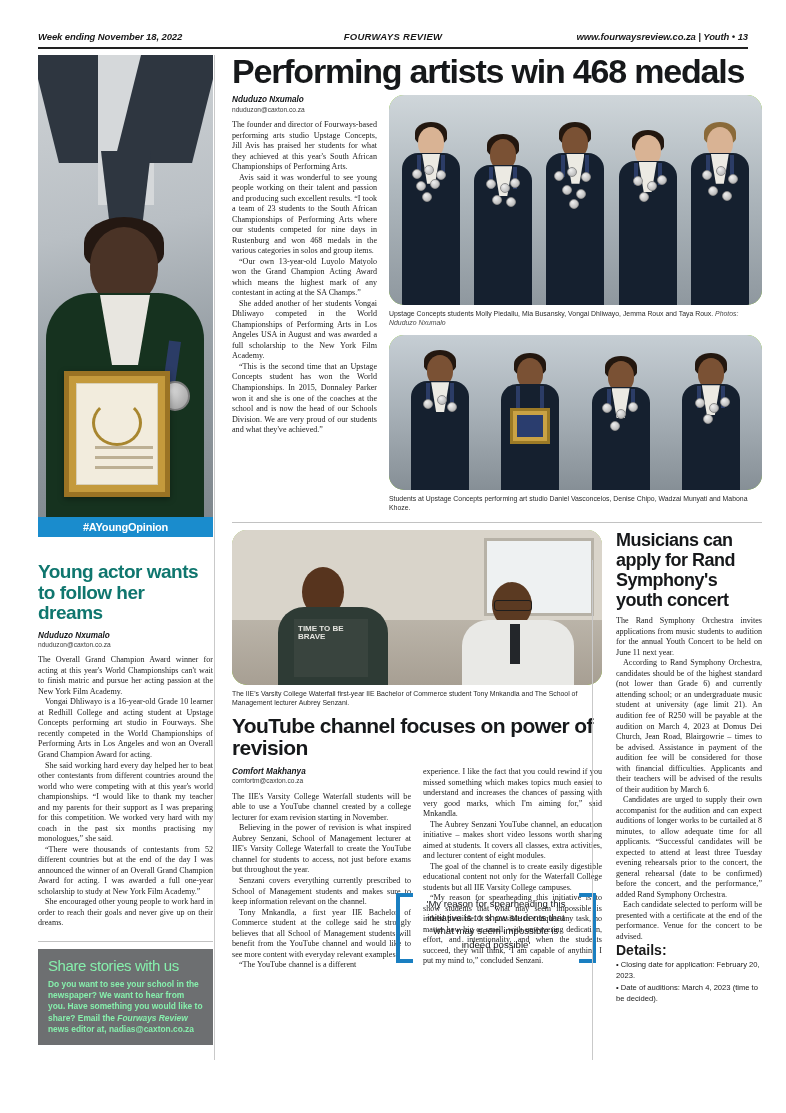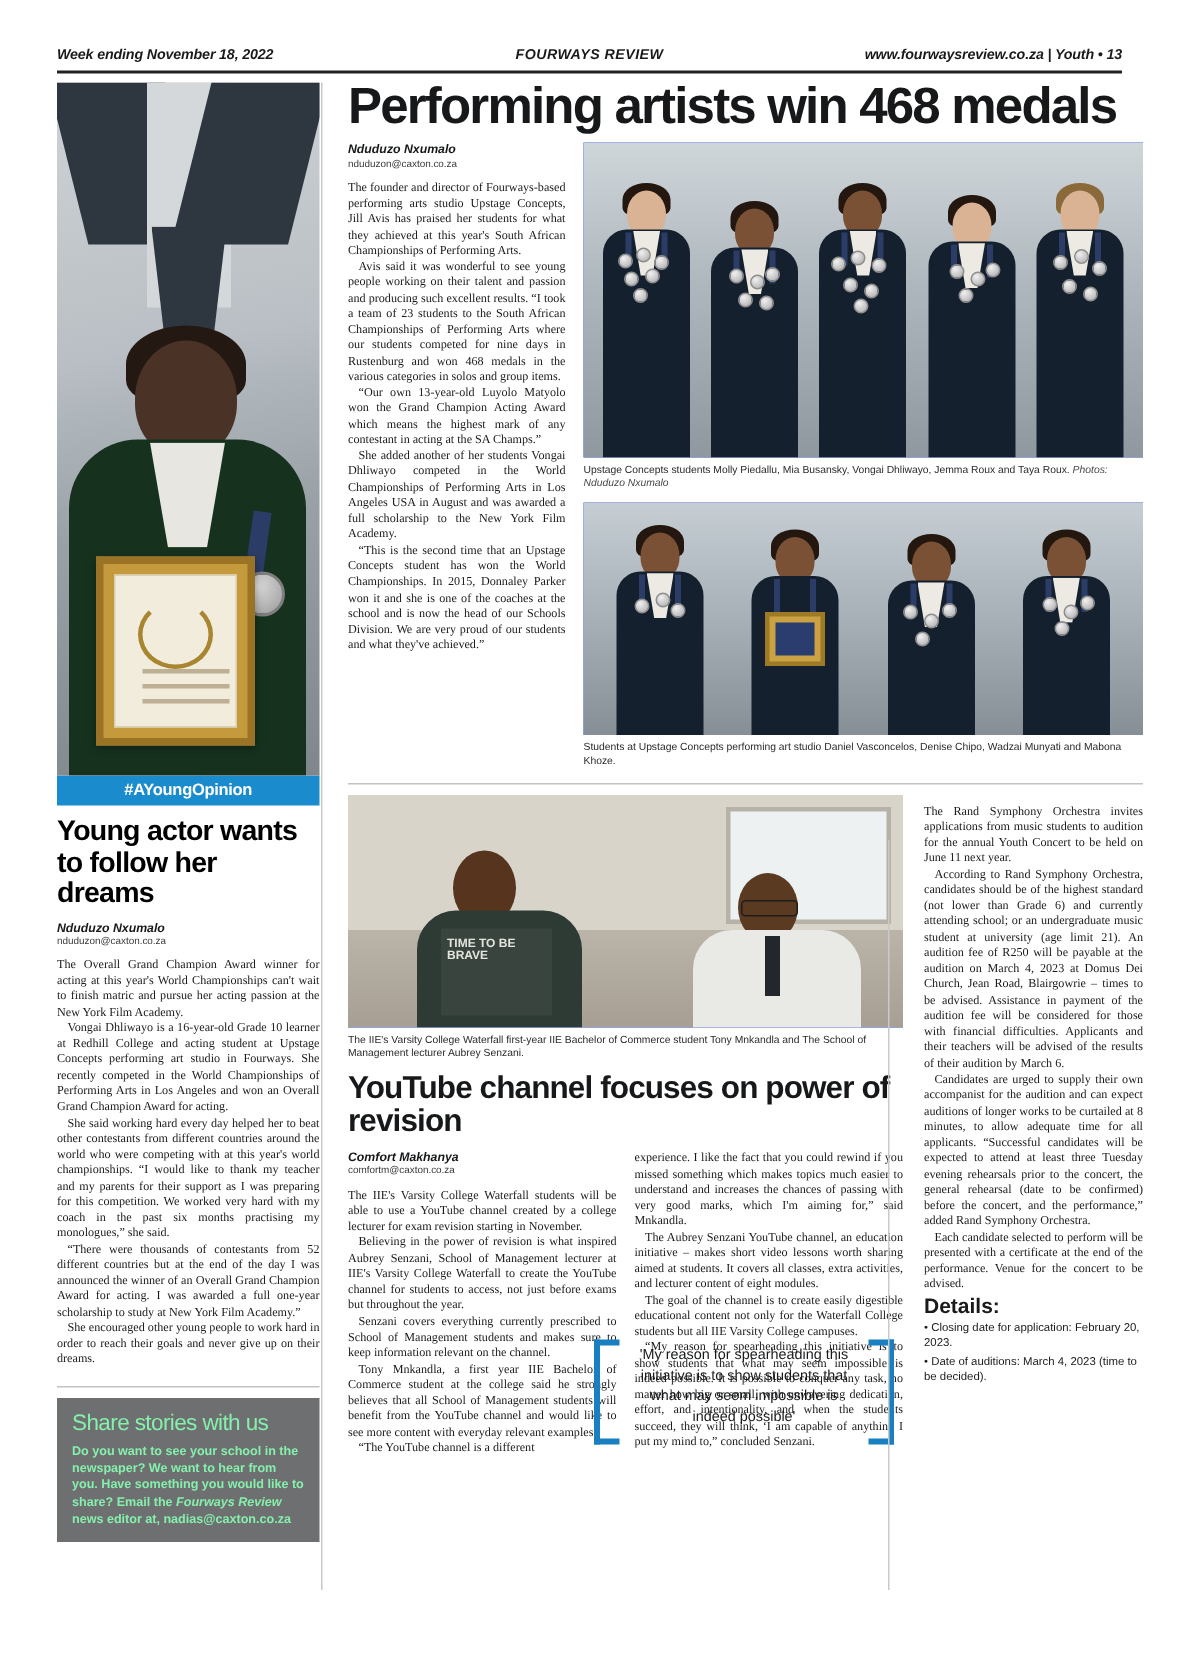--- a/index.html
+++ b/index.html
@@ -203,22 +203,22 @@
     letter-spacing: -1.2px;
     color: #16181a;
     margin: 0 0 8px 0;
   }
   .hl-lg {
     font-family: "Liberation Sans", sans-serif;
     font-weight: bold;
     font-size: 19px;
     line-height: 1.08;
     letter-spacing: -0.5px;
-    color: #000000;
-    margin: 8px 0 7px 0;
+    color: #0f766e;
+    margin: 25px 0 7px 0;
   }
   .hl-md {
     font-family: "Liberation Sans", sans-serif;
     font-weight: bold;
     font-size: 17px;
     line-height: 1.1;
     letter-spacing: -0.5px;
     color: #16181a;
     margin: 0 0 6px 0;
   }
@@ -258,21 +258,22 @@
     color: #1a1a1a;
     hyphens: auto;
   }
   .body p { margin: 0; text-indent: 0; }
   .body p + p { text-indent: 7px; }
 
   
   .photo {
     position: relative;
     overflow: hidden;
-    background: #1d4ed8;
+    background: #84cc16;
+    border-radius: 15px;
   }
   .caption {
     font-family: "Liberation Sans", sans-serif;
     font-size: 6.9px;
     line-height: 1.32;
     color: #2a2a2a;
     margin-top: 4px;
   }
   .caption em { font-style: italic; color: #4a4a4a; }
 
@@ -759,20 +760,21 @@
               <p>experience. I like the fact that you could rewind if you missed something which makes topics much easier to understand and increases the chances of passing with very good marks, which I'm aiming for,” said Mnkandla.</p>
               <p>The Aubrey Senzani YouTube channel, an education initiative – makes short video lessons worth sharing aimed at students. It covers all classes, extra activities, and lecturer content of eight modules.</p>
               <p>The goal of the channel is to create easily digestible educational content not only for the Waterfall College students but all IIE Varsity College campuses.</p>
               <p>“My reason for spearheading this initiative is to show students that what may seem impossible is indeed possible. It is possible to conquer any task, no matter how big or small, with unwavering dedication, effort, and intentionality, and when the students succeed, they will think, ‘I am capable of anything I put my mind to,” concluded Senzani.</p>
             </div>
           </div>
         </div>
       </div>
 
       <div style="flex:1;">
+        <h2 class="hl-md" style="font-size:18px; line-height:1.12;">Musicians can apply for Rand Symphony's youth concert</h2>
         <div class="body" style="margin-top:6px;">
           <p>The Rand Symphony Orchestra invites applications from music students to audition for the annual Youth Concert to be held on June 11 next year.</p>
           <p>According to Rand Symphony Orchestra, candidates should be of the highest standard (not lower than Grade 6) and currently attending school; or an undergraduate music student at university (age limit 21). An audition fee of R250 will be payable at the audition on March 4, 2023 at Domus Dei Church, Jean Road, Blairgowrie – times to be advised. Assistance in payment of the audition fee will be considered for those with financial difficulties. Applicants and their teachers will be advised of the results of their audition by March 6.</p>
           <p>Candidates are urged to supply their own accompanist for the audition and can expect auditions of longer works to be curtailed at 8 minutes, to allow adequate time for all applicants. “Successful candidates will be expected to attend at least three Tuesday evening rehearsals prior to the concert, the general rehearsal (date to be confirmed) before the concert, and the performance,” added Rand Symphony Orchestra.</p>
           <p>Each candidate selected to perform will be presented with a certificate at the end of the performance. Venue for the concert to be advised.</p>
         </div>
         <div class="details-title">Details:</div>
         <div class="details-list">• Closing date for application: February 20, 2023.</div>
         <div class="details-list">• Date of auditions: March 4, 2023 (time to be decided).</div>
       </div>

